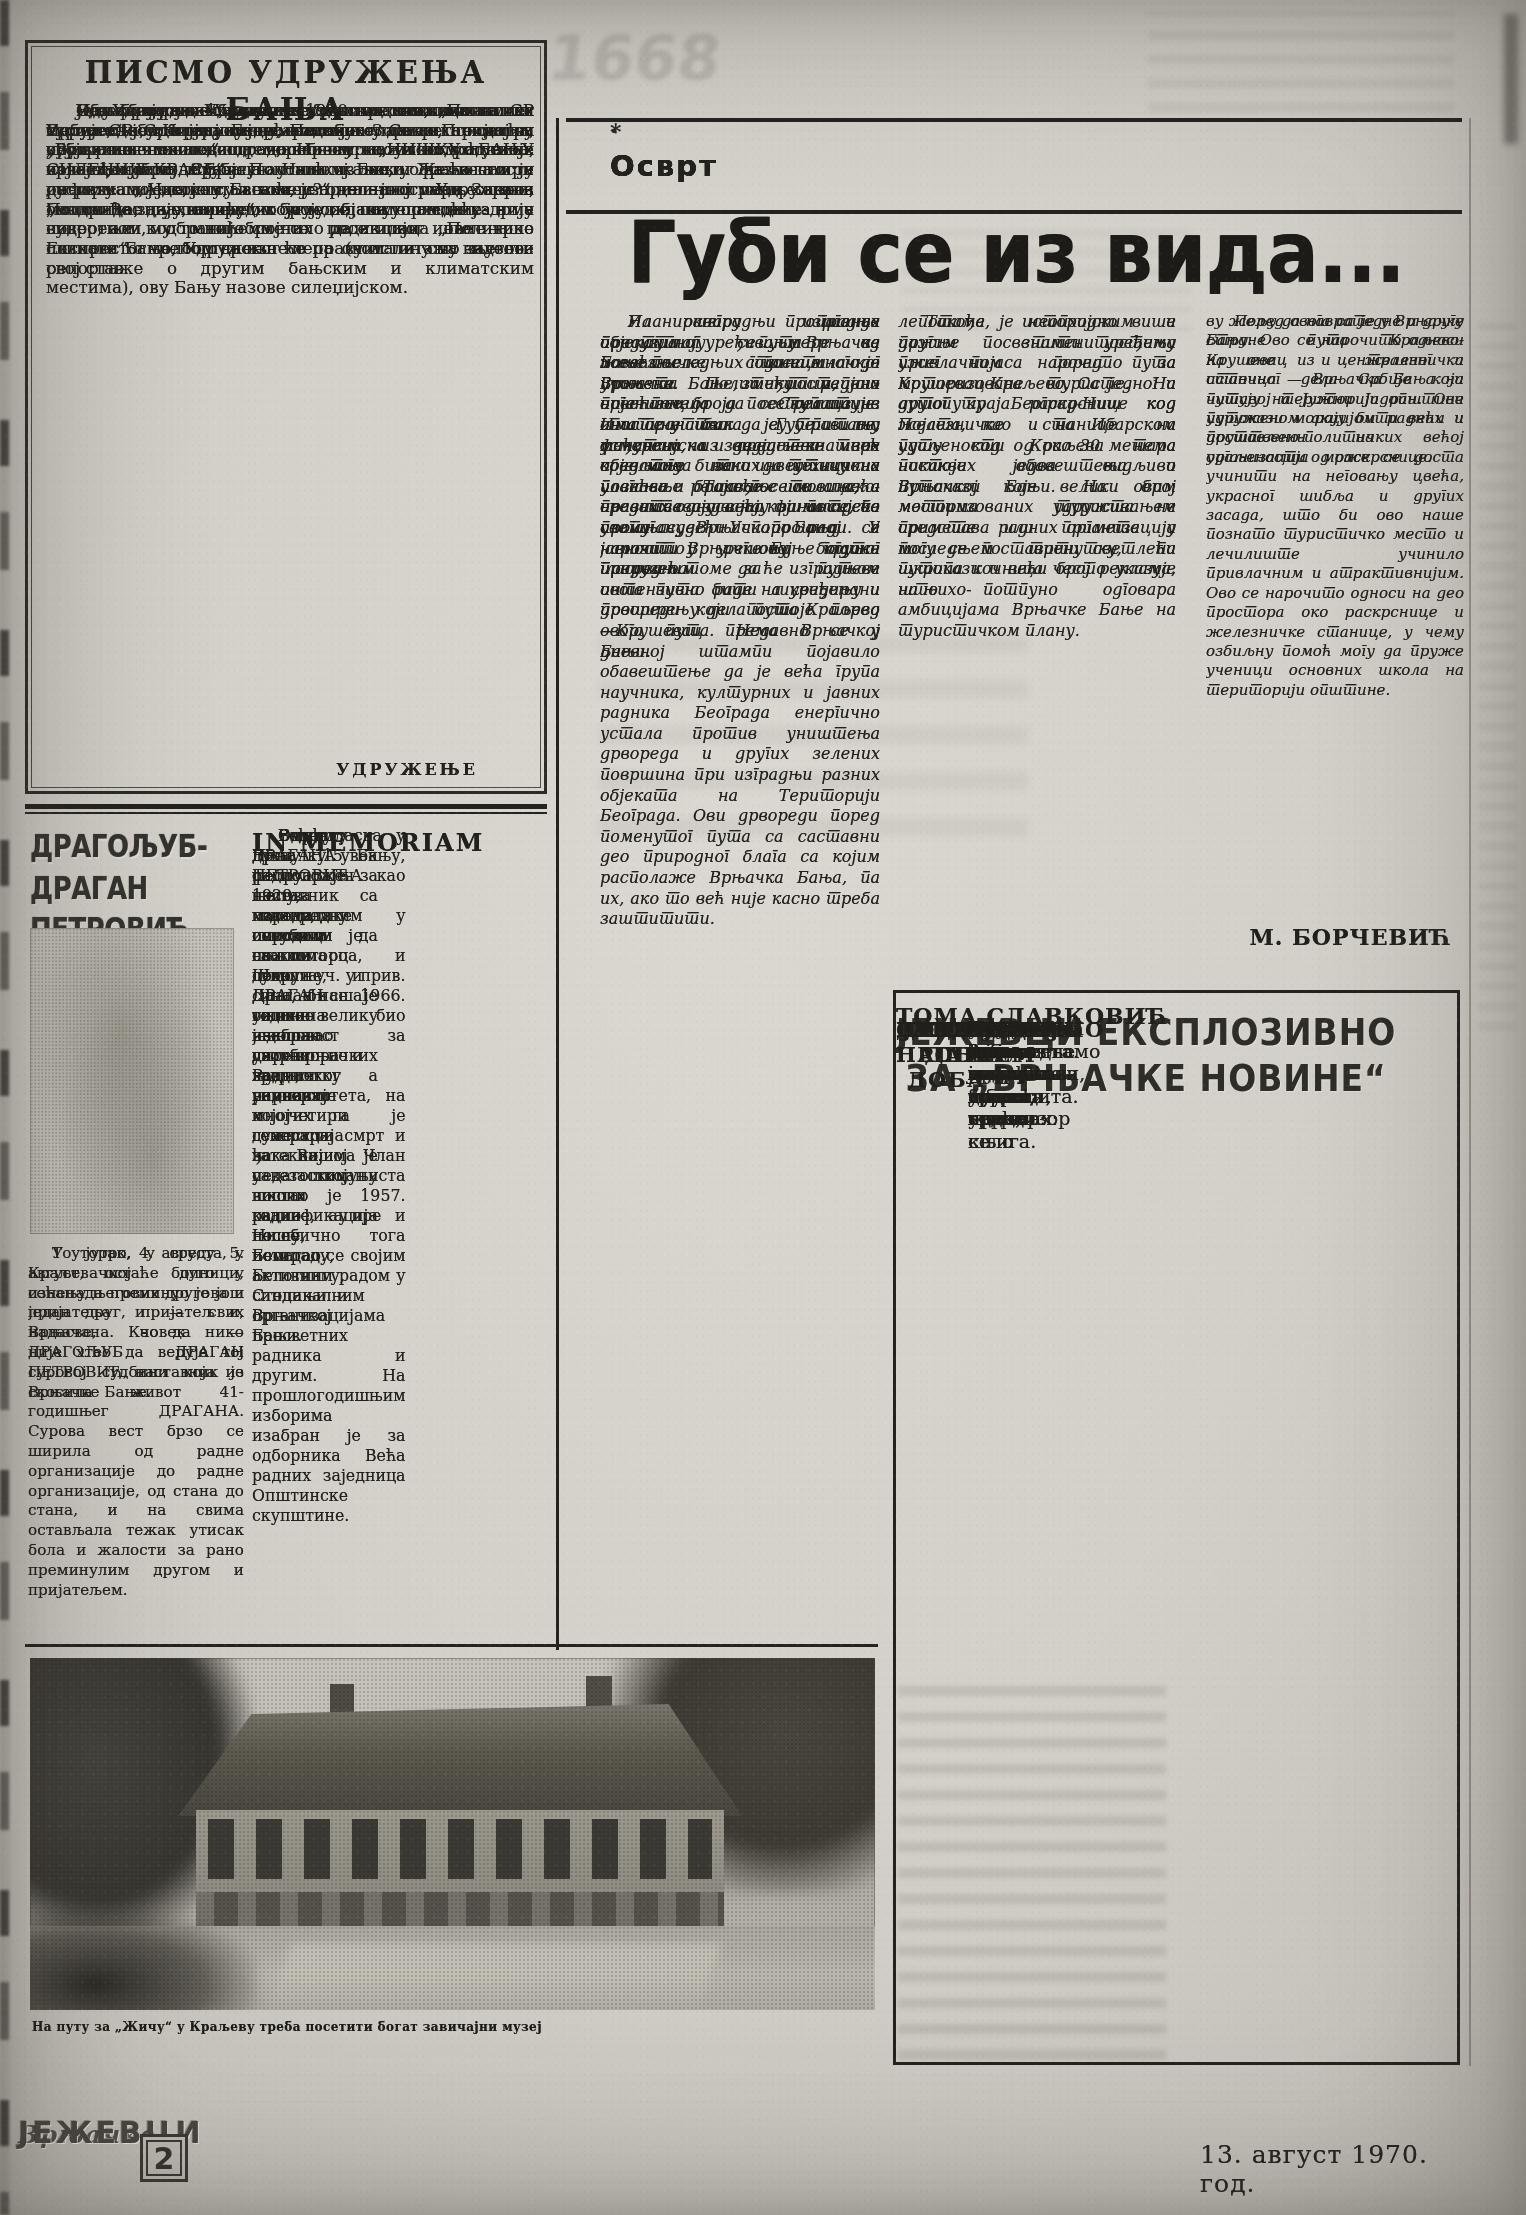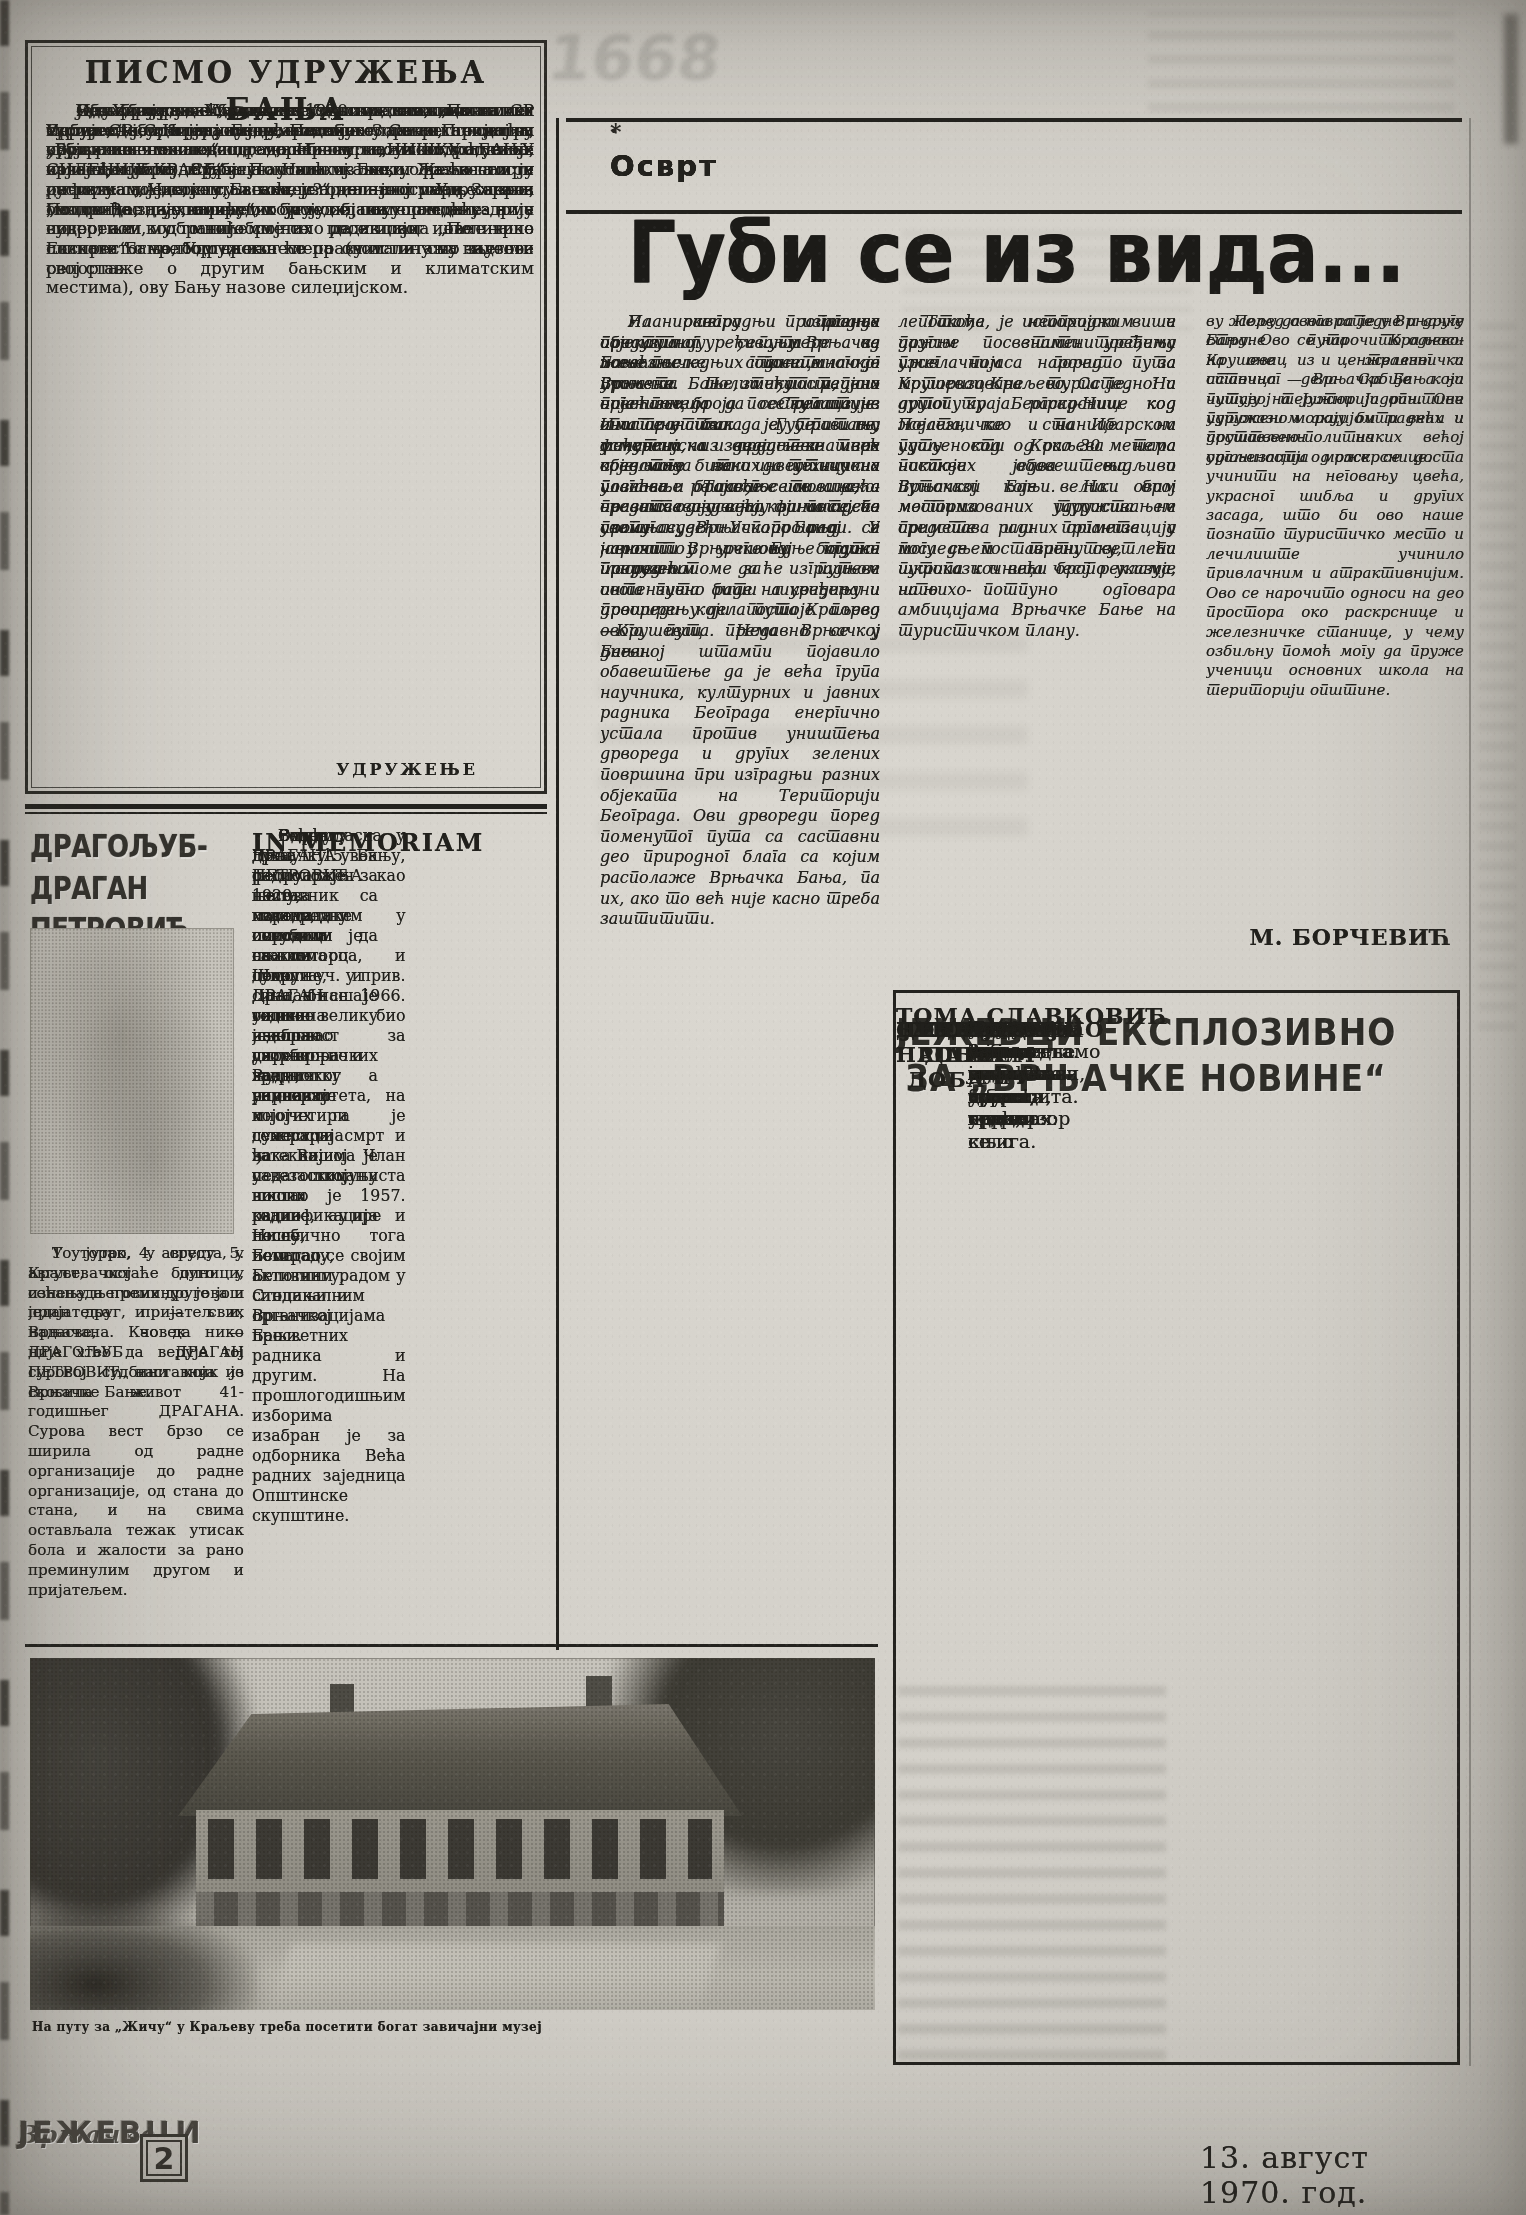--- a/index.html
+++ b/index.html
@@ -89,21 +89,21 @@
   .ph-ground{left:0;bottom:0;width:100%;height:84px;background:linear-gradient(180deg,#a9a69d,#b9b6ad 58%,#adaaa1);}
   .ph-path{left:250px;bottom:0;width:430px;height:66px;background:linear-gradient(180deg,rgba(212,209,200,.5),rgba(190,187,178,.15));transform:skewX(-18deg);filter:blur(4px);}
   .ph-shadow{left:-12px;bottom:-10px;width:240px;height:112px;background:radial-gradient(ellipse at 32% 68%, #2d2b26 0%, rgba(56,54,48,.65) 48%, transparent 76%);filter:blur(5px);}
   .photo::after{content:'';position:absolute;inset:0;background-image:radial-gradient(rgba(22,20,16,.17) 1px, transparent 1.3px);background-size:4px 4px;}
   .caption{left:32px;top:2020px;width:852px;font-weight:bold;font-size:12px;letter-spacing:.4px;color:#1d1c18;}
   
   .logo{left:18px;top:2120px;width:160px;height:64px;}
   .logo-top{position:relative;font-style:italic;font-weight:bold;font-size:24px;letter-spacing:2px;color:#504d47;text-shadow:1px 1px 0 rgba(255,255,255,.55);}
   .logo-bottom{position:relative;font-family:"DejaVu Sans",sans-serif;font-weight:800;font-size:30px;letter-spacing:3px;color:#47443e;margin-top:-5px;text-shadow:1px 1px 0 rgba(255,255,255,.5),-1px -1px 0 rgba(32,30,26,.3);}
   .page-box{left:140px;top:2134px;width:48px;height:48px;background:#c1beb7;border:3px solid #393731;box-shadow:inset 0 0 0 3px #c1beb7, inset 0 0 0 5px #393731;display:flex;align-items:center;justify-content:center;font-family:"DejaVu Sans",sans-serif;font-weight:800;font-size:30px;color:#33312c;}
-  .footer-date{left:1200px;top:2140px;width:270px;font-size:30px;letter-spacing:1px;color:#23221e;}
+  .footer-date{left:1200px;top:2140px;width:270px;font-size:25px;letter-spacing:1px;color:#23221e;}
 </style>
 </head>
 <body>
 
 <div id="page">
 
   <div class="ghost-number">1668</div>
   <div class="gstripes g-a"></div>
   <div class="gstripes g-b"></div>
   <div class="gstripes g-c"></div>

